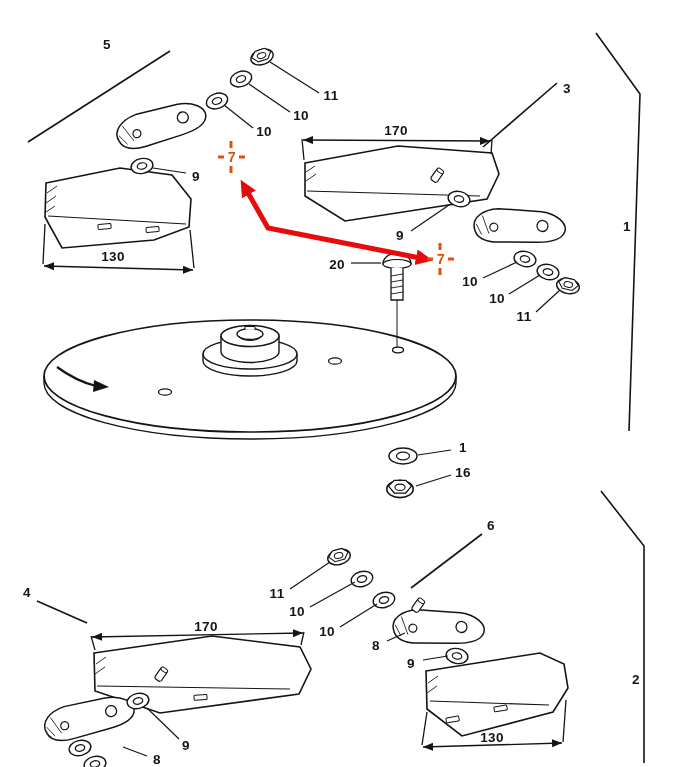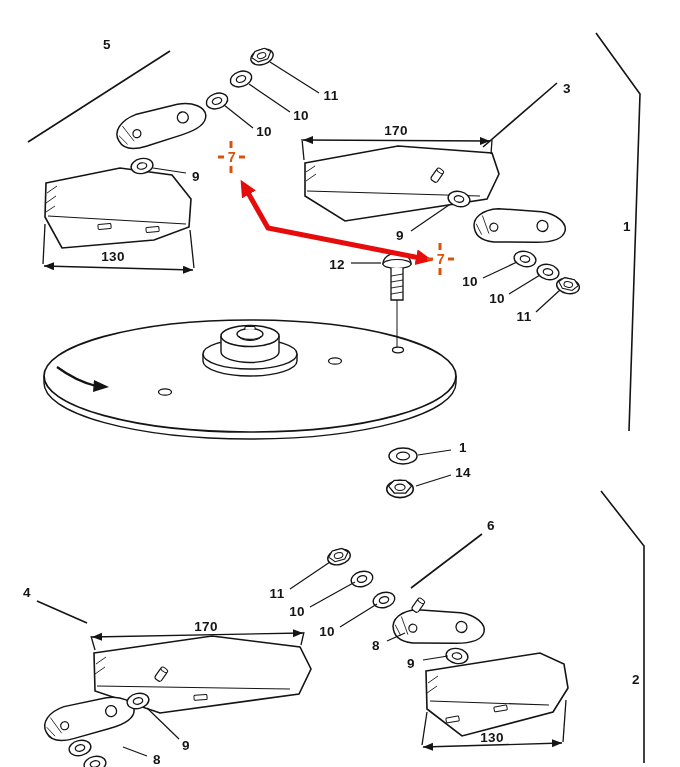--- a/index.html
+++ b/index.html
@@ -225,26 +225,26 @@
   <div class="lbl" style="left:301px;top:115px">10</div>
   <div class="lbl" style="left:264px;top:131px">10</div>
   <div class="lbl" style="left:567px;top:88px">3</div>
   <div class="lbl" style="left:396px;top:130px">170</div>
   <div class="lbl hl" style="left:232px;top:157px">7</div>
   <div class="lbl" style="left:196px;top:176px">9</div>
   <div class="lbl" style="left:627px;top:226px">1</div>
   <div class="lbl" style="left:400px;top:235px">9</div>
   <div class="lbl" style="left:113px;top:256px">130</div>
   <div class="lbl hl" style="left:441px;top:259px">7</div>
-  <div class="lbl" style="left:337px;top:264px">12</div>
+  <div class="lbl" style="left:337px;top:264px">20</div>
   <div class="lbl" style="left:470px;top:281px">10</div>
   <div class="lbl" style="left:497px;top:298px">10</div>
   <div class="lbl" style="left:524px;top:316px">11</div>
   <div class="lbl" style="left:463px;top:447px">1</div>
-  <div class="lbl" style="left:463px;top:472px">14</div>
+  <div class="lbl" style="left:463px;top:472px">16</div>
   <div class="lbl" style="left:491px;top:525px">6</div>
   <div class="lbl" style="left:277px;top:593px">11</div>
   <div class="lbl" style="left:27px;top:592px">4</div>
   <div class="lbl" style="left:297px;top:611px">10</div>
   <div class="lbl" style="left:206px;top:626px">170</div>
   <div class="lbl" style="left:327px;top:631px">10</div>
   <div class="lbl" style="left:376px;top:645px">8</div>
   <div class="lbl" style="left:411px;top:663px">9</div>
   <div class="lbl" style="left:636px;top:679px">2</div>
   <div class="lbl" style="left:492px;top:737px">130</div>

